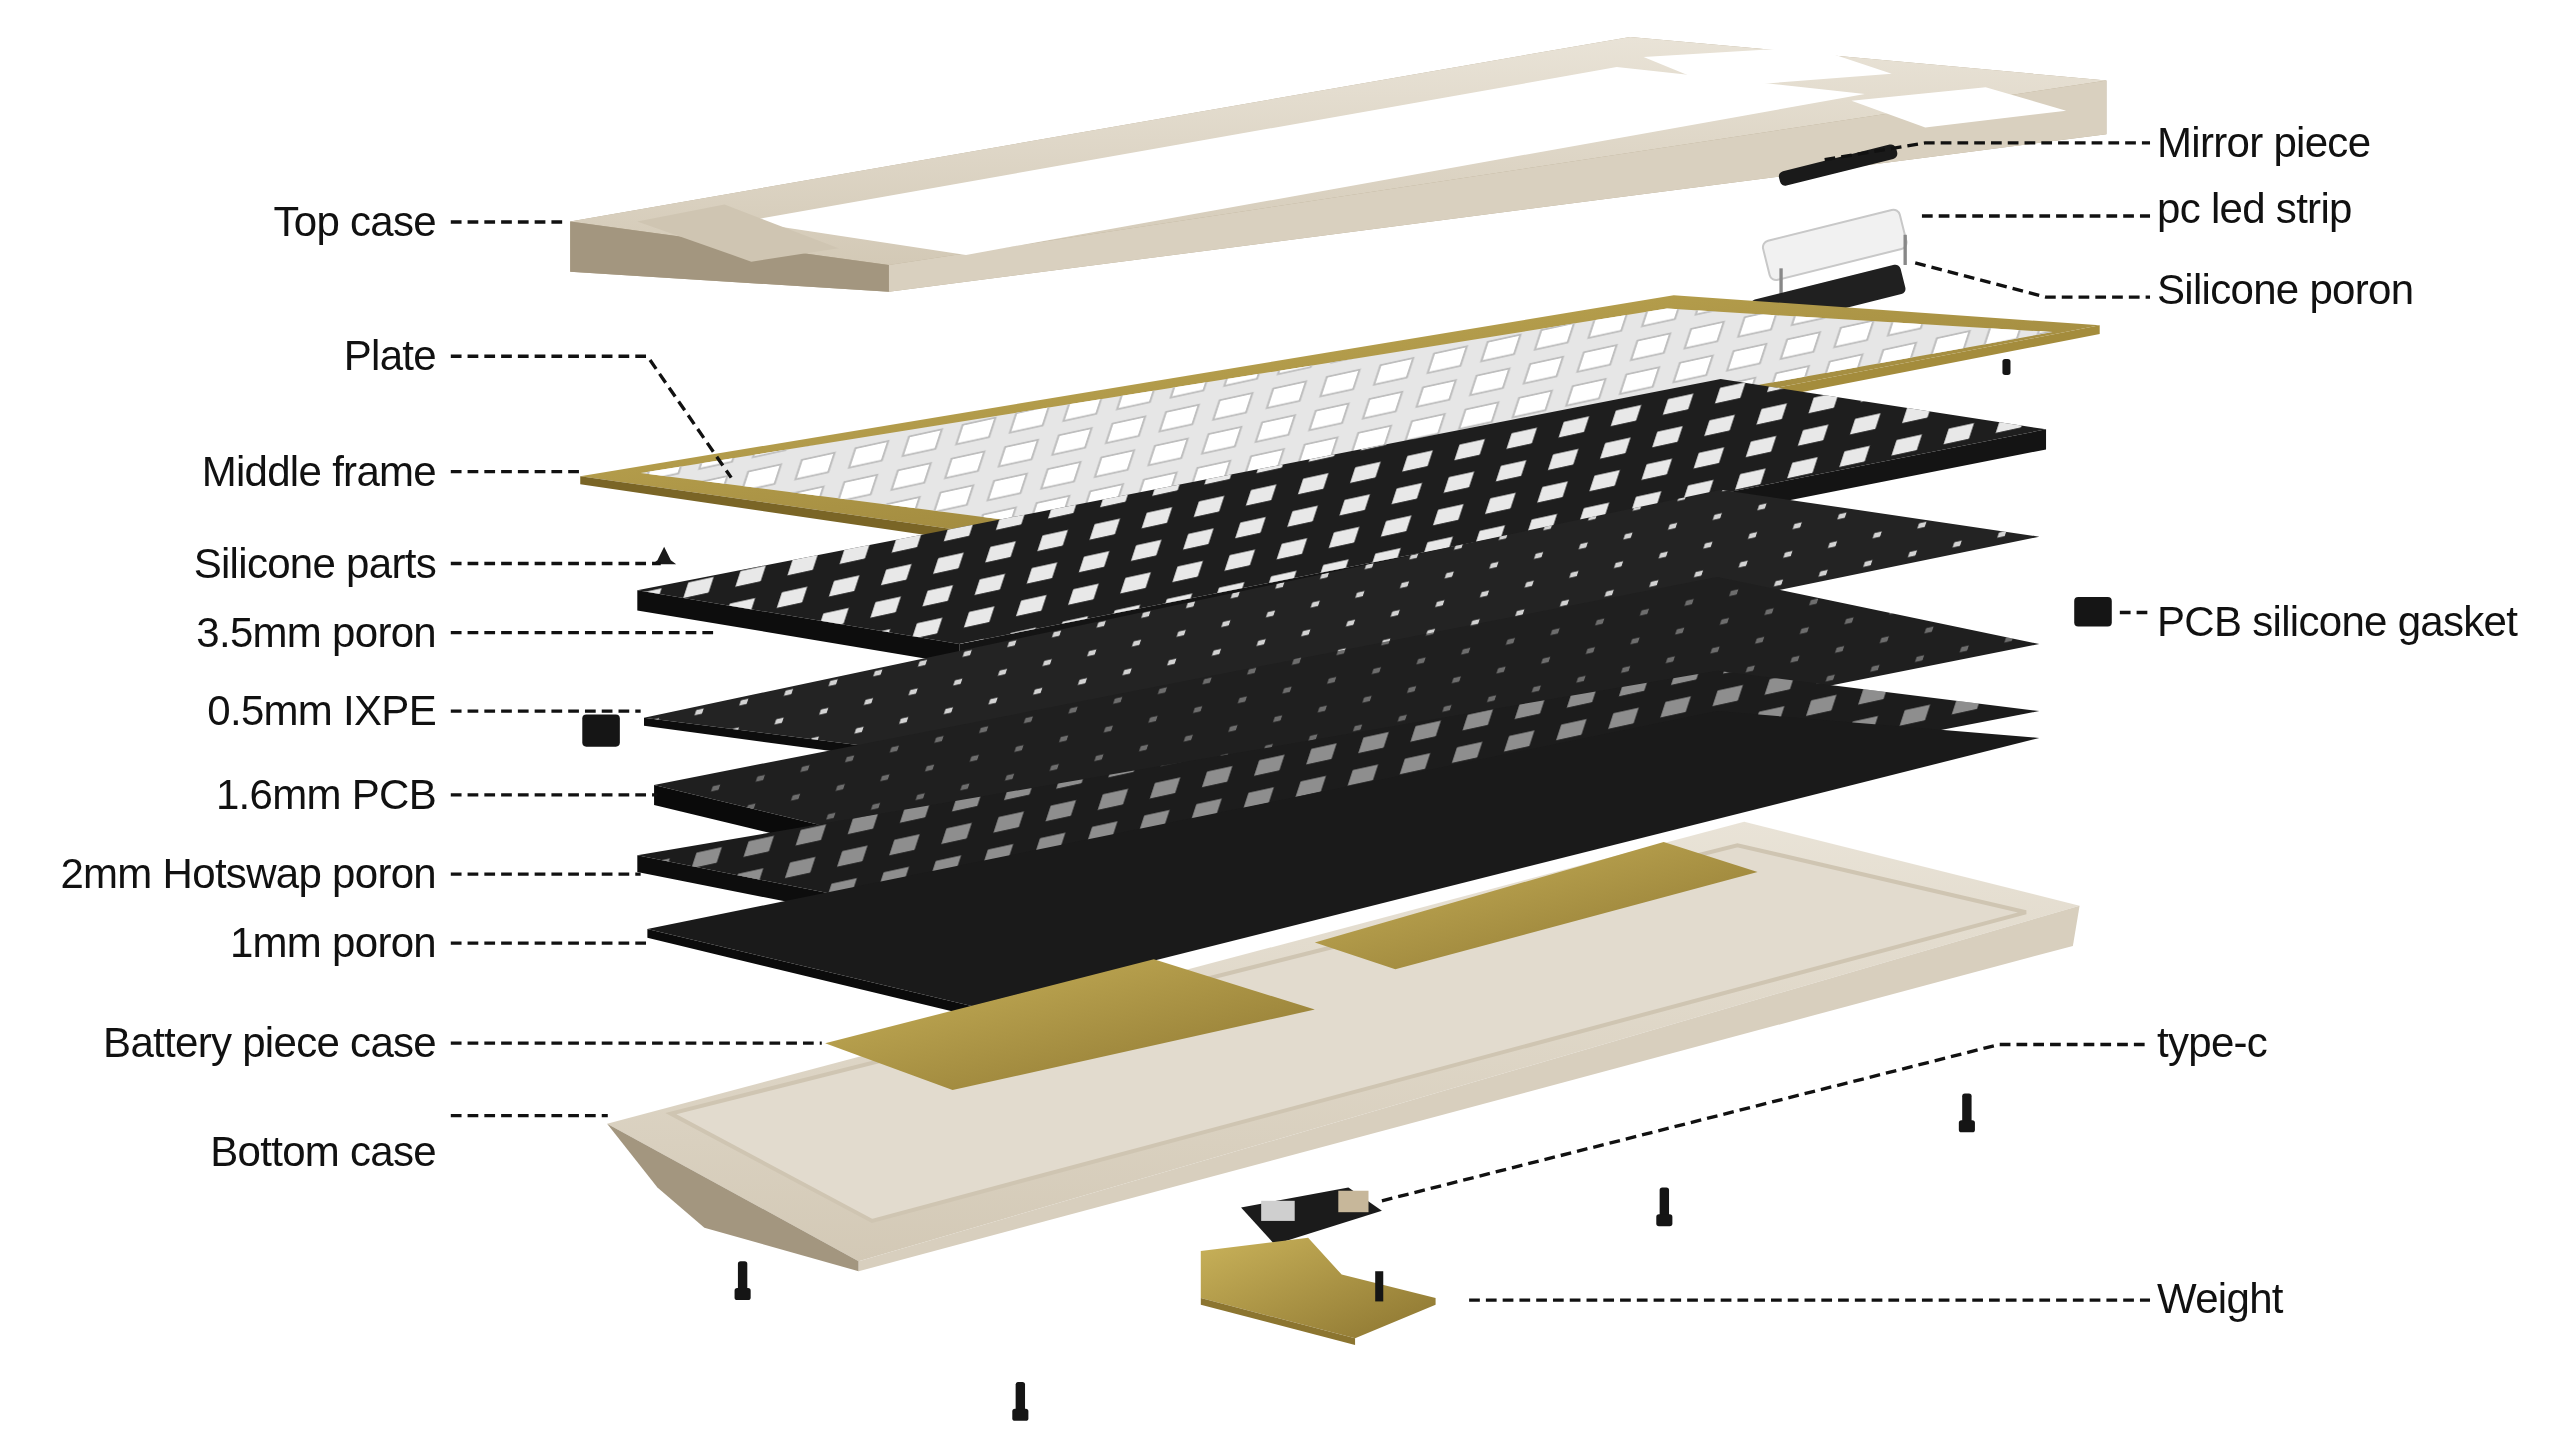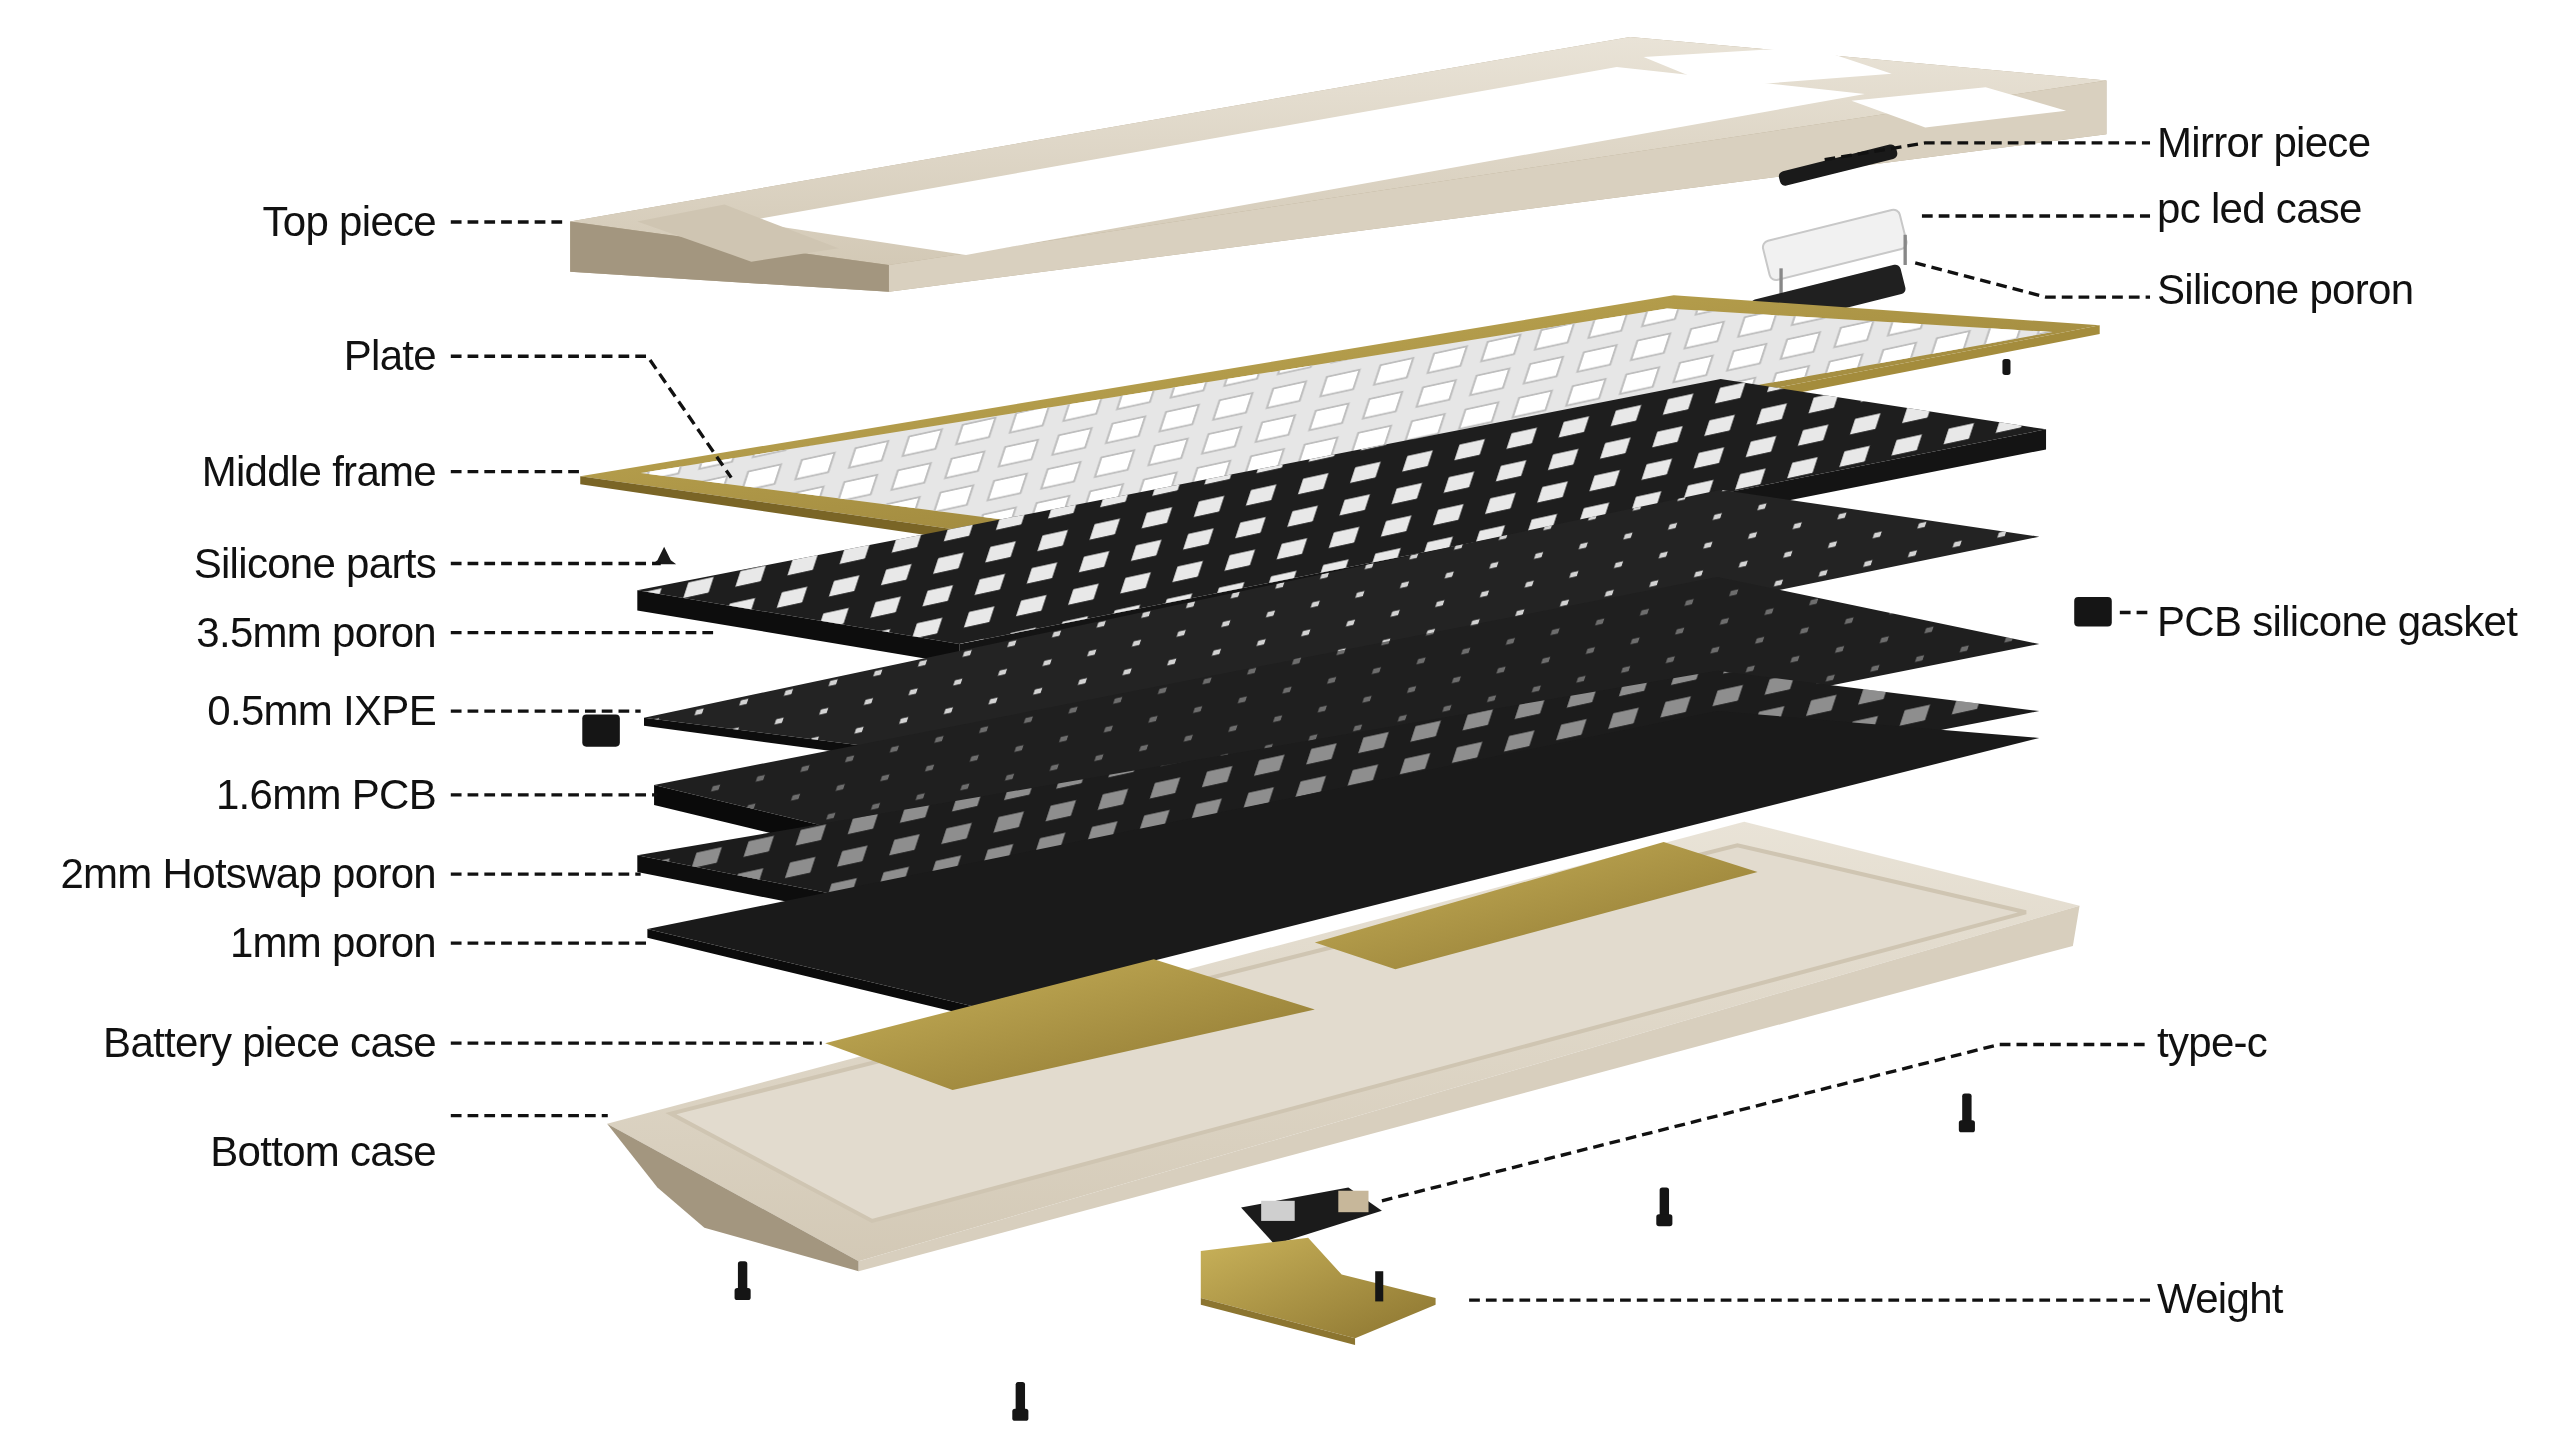--- a/index.html
+++ b/index.html
@@ -146,31 +146,31 @@
     <polyline points="672,1663 906,1663"></polyline>
     <polyline points="2720,238 2870,213 3205,213"></polyline>
     <polyline points="2865,322 3205,322"></polyline>
     <polyline points="2855,392 3050,443 3205,443"></polyline>
     <polyline points="3160,913 3205,913"></polyline>
     <polyline points="2060,1790 2980,1557 3205,1557"></polyline>
     <polyline points="2190,1938 3205,1938"></polyline>
   </g>
 </svg>
 
-<div class="label left" style="right:2140px; top:222px;">Top piece</div>
+<div class="label left" style="right:2140px; top:222px;">Top case</div>
 <div class="label left" style="right:2140px; top:356px;">Plate</div>
 <div class="label left" style="right:2140px; top:472px;">Middle frame</div>
 <div class="label left" style="right:2140px; top:564px;">Silicone parts</div>
 <div class="label left" style="right:2140px; top:633px;">3.5mm poron</div>
 <div class="label left" style="right:2140px; top:711px;">0.5mm IXPE</div>
 <div class="label left" style="right:2140px; top:795px;">1.6mm PCB</div>
 <div class="label left" style="right:2140px; top:874px;">2mm Hotswap poron</div>
 <div class="label left" style="right:2140px; top:943px;">1mm poron</div>
 <div class="label left" style="right:2140px; top:1043px;">Battery piece case</div>
 <div class="label left" style="right:2140px; top:1116px;margin-top:36px;">Bottom case</div>
 
 <div class="label right" style="left:2157px; top:143px;">Mirror piece</div>
-<div class="label right" style="left:2157px; top:209px;">pc led case</div>
+<div class="label right" style="left:2157px; top:209px;">pc led strip</div>
 <div class="label right" style="left:2157px; top:290px;">Silicone poron</div>
 <div class="label right" style="left:2157px; top:622px;">PCB silicone gasket</div>
 <div class="label right" style="left:2157px; top:1043px;">type-c</div>
 <div class="label right" style="left:2157px; top:1299px;">Weight</div>
 
 
 </body></html>

